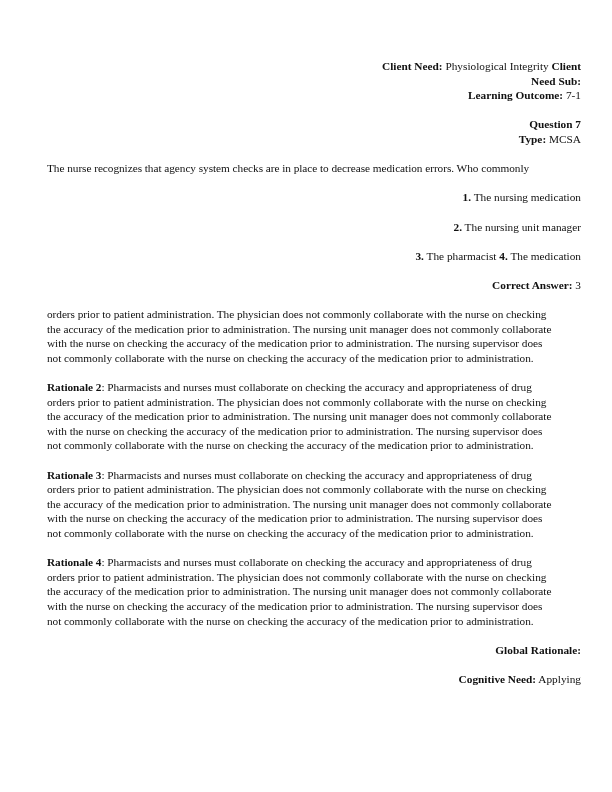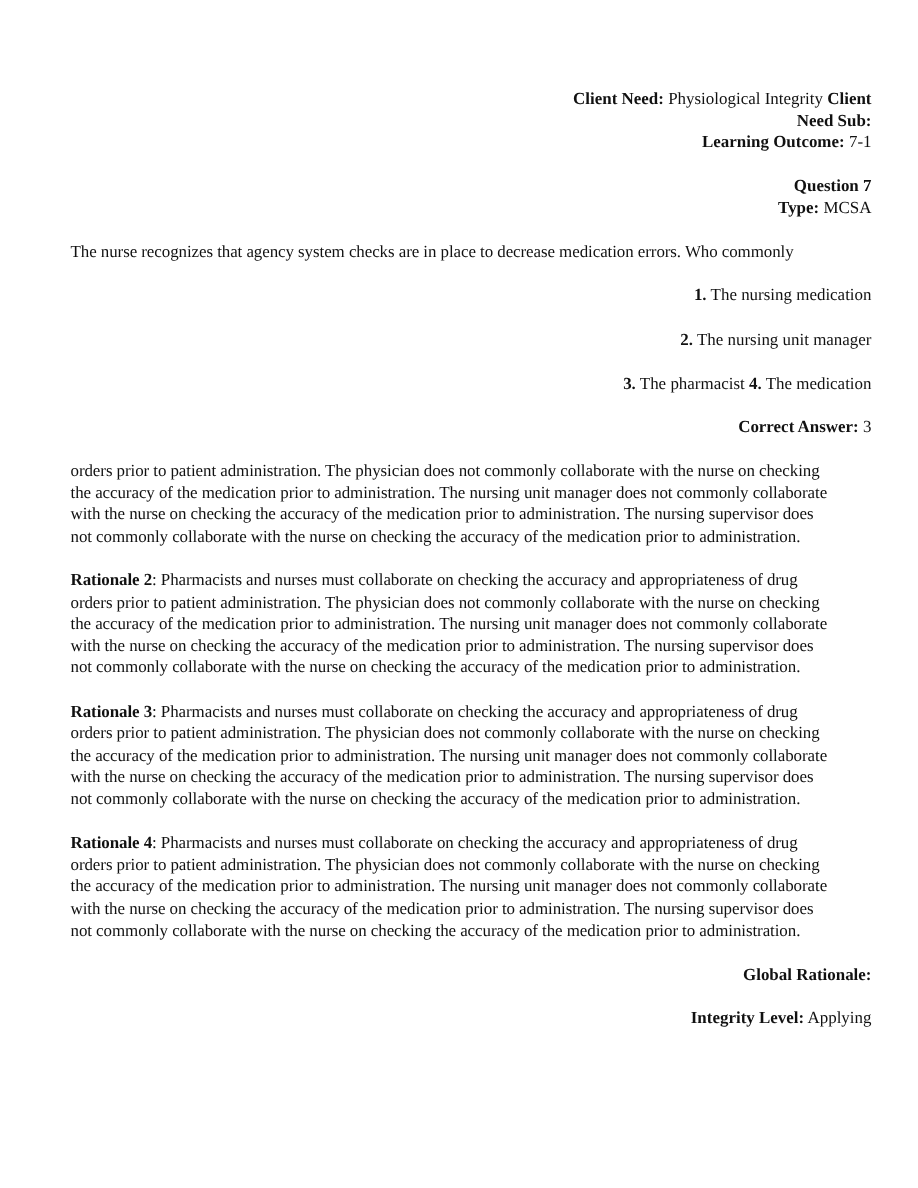--- a/index.html
+++ b/index.html
@@ -119,17 +119,17 @@
   <div class="gap"></div>
 
   <span class="line">
     <b>Global Rationale:</b>
     <span></span>
   </span>
 
   <div class="gap"></div>
 
   <span class="line">
-    <b>Integrity Level:</b>
+    <b>Cognitive Need:</b>
     <span>Applying</span>
   </span>
 
 </div>
 
 </body></html>

